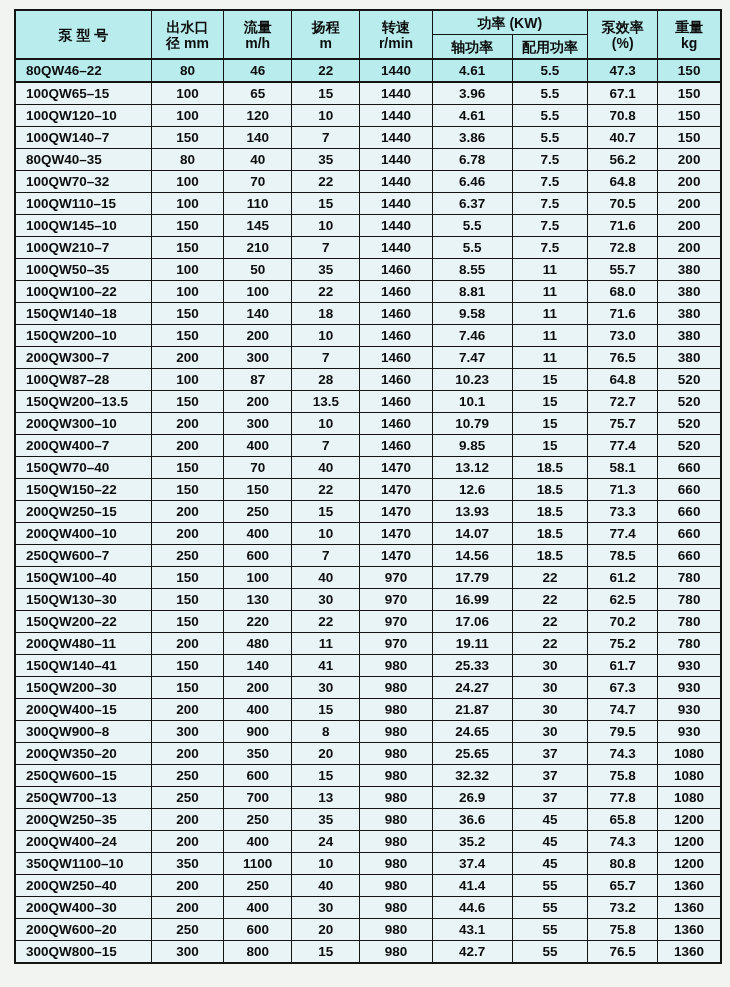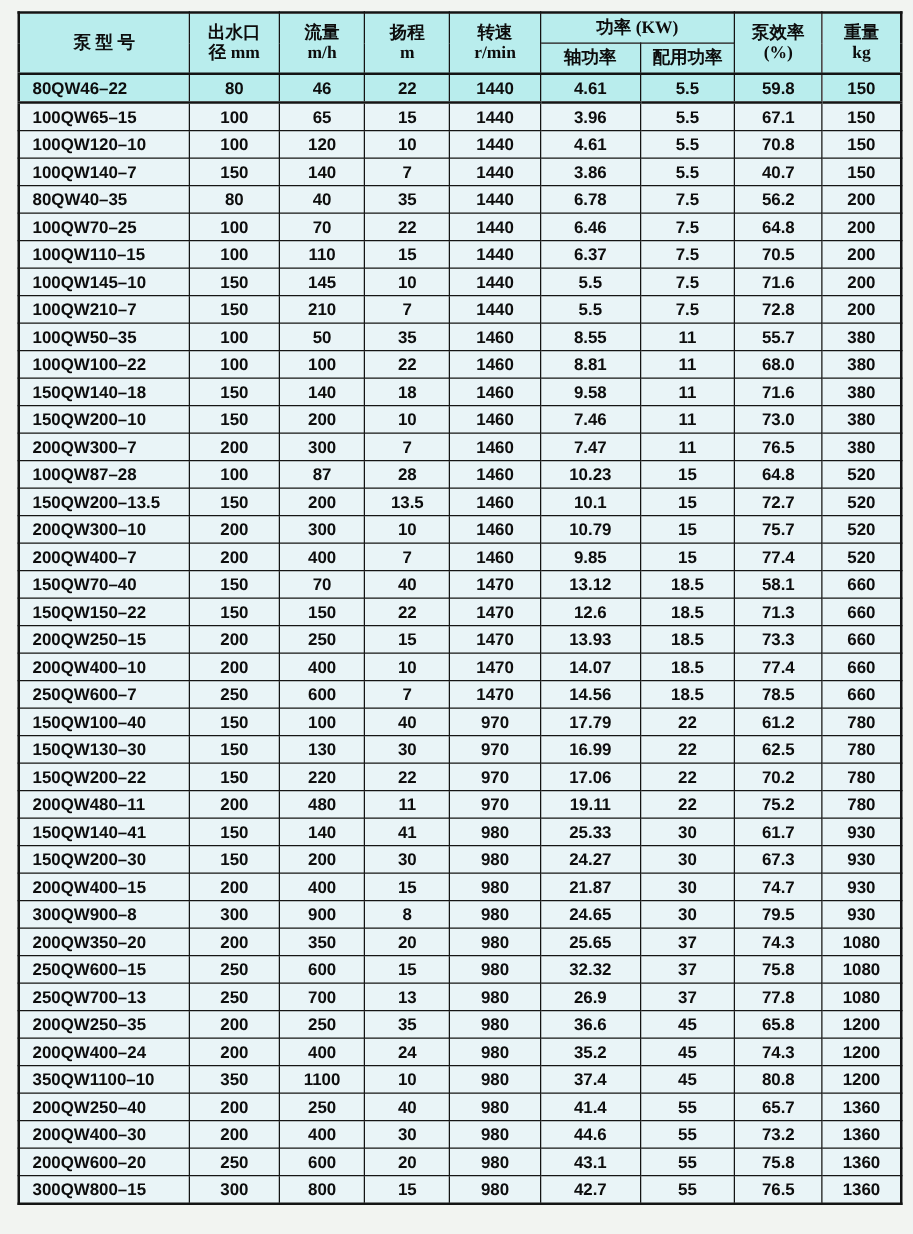--- a/index.html
+++ b/index.html
@@ -37,21 +37,20 @@
     white-space: nowrap;
   }
   .pump-table thead th {
     background: var(--header-bg, #b9eded);
     font-size: 14px;
     line-height: 16px;
     height: 23px;
   }
   .pump-table thead {
     border-bottom: 2px solid var(--border, #141414);
-    font-family: Liberation Serif, serif;
   }
   .pump-table thead th .h2line {
     display: block;
     line-height: 16px;
   }
   .pump-table tbody td {
     font-size: 13.5px;
     height: 21px;
     line-height: 21px;
   }
@@ -128,21 +127,21 @@
     </thead>
     <tbody>
         <tr class="highlight">
       <td class="model-cell">80QW46–22</td>
       <td>80</td>
       <td>46</td>
       <td>22</td>
       <td>1440</td>
       <td>4.61</td>
       <td>5.5</td>
-      <td>59.8</td>
+      <td>47.3</td>
       <td>150</td>
     </tr>
         <tr>
       <td class="model-cell">100QW65–15</td>
       <td>100</td>
       <td>65</td>
       <td>15</td>
       <td>1440</td>
       <td>3.96</td>
       <td>5.5</td>
@@ -176,21 +175,21 @@
       <td>80</td>
       <td>40</td>
       <td>35</td>
       <td>1440</td>
       <td>6.78</td>
       <td>7.5</td>
       <td>56.2</td>
       <td>200</td>
     </tr>
         <tr>
-      <td class="model-cell">100QW70–25</td>
+      <td class="model-cell">100QW70–32</td>
       <td>100</td>
       <td>70</td>
       <td>22</td>
       <td>1440</td>
       <td>6.46</td>
       <td>7.5</td>
       <td>64.8</td>
       <td>200</td>
     </tr>
         <tr>

